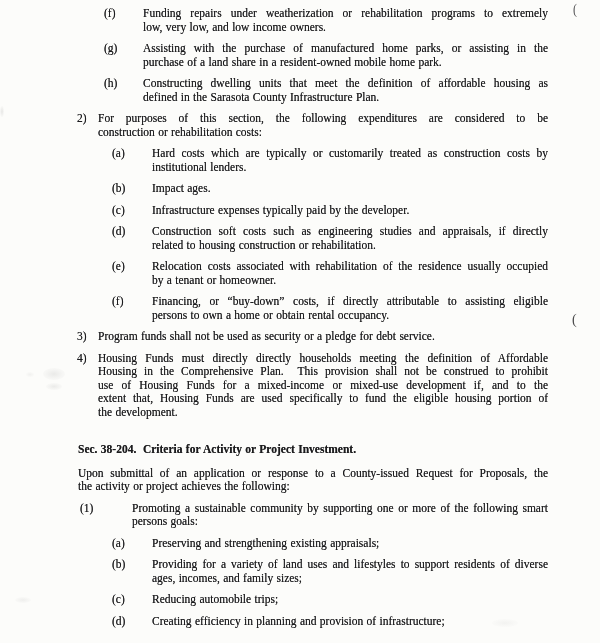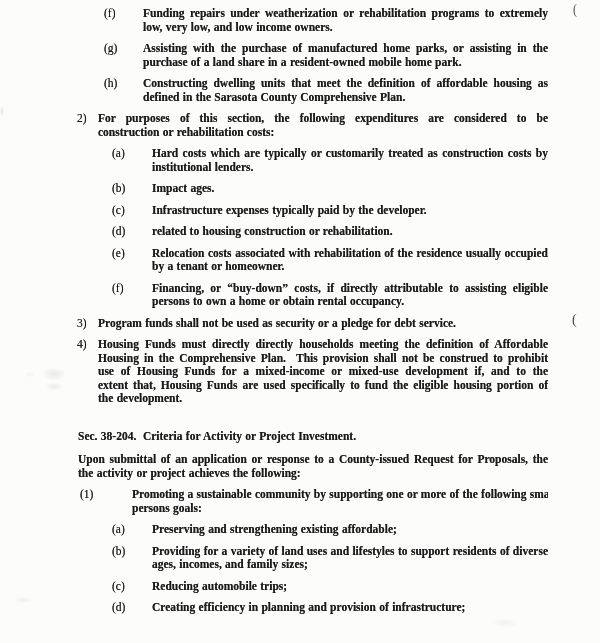--- a/index.html
+++ b/index.html
@@ -29,21 +29,20 @@
     margin-right: 52px;
   }
   .line {
     height: 13.5px;
     line-height: 13.5px;
     overflow: hidden;
     text-align: justify;
     text-align-last: justify;
     word-spacing: 0.04em;
     white-space: nowrap;
-    font-weight: bold;
   }
   .line.end {
     text-align: center;
     text-align-last: left;
   }
   .marker {
     position: absolute;
     top: 0;
     line-height: 13.5px;
   }
@@ -100,21 +99,21 @@
         <div class="line end">low, very low, and low income owners.</div>
       </div>
       <div class="block b-top">
         <span class="marker">(g)</span>
         <div class="line">Assisting with the purchase of manufactured home parks, or assisting in the</div>
         <div class="line end">purchase of a land share in a resident-owned mobile home park.</div>
       </div>
       <div class="block b-top">
         <span class="marker">(h)</span>
         <div class="line">Constructing dwelling units that meet the definition of affordable housing as</div>
-        <div class="line end">defined in the Sarasota County Comprehensive Plan.</div>
+        <div class="line end">defined in the Sarasota County Infrastructure Plan.</div>
       </div>
       <div class="block b-l1">
         <span class="marker">2)</span>
         <div class="line">For purposes of this section, the following expenditures are considered to be</div>
         <div class="line end">construction or rehabilitation costs:</div>
       </div>
       <div class="block b-l2">
         <span class="marker">(a)</span>
         <div class="line">Hard costs which are typically or customarily treated as construction costs by</div>
         <div class="line end">institutional lenders.</div>
@@ -122,20 +121,21 @@
       <div class="block b-l2">
         <span class="marker">(b)</span>
         <div class="line end">Impact ages.</div>
       </div>
       <div class="block b-l2">
         <span class="marker">(c)</span>
         <div class="line end">Infrastructure expenses typically paid by the developer.</div>
       </div>
       <div class="block b-l2">
         <span class="marker">(d)</span>
+        <div class="line">Construction soft costs such as engineering studies and appraisals, if directly</div>
         <div class="line end">related to housing construction or rehabilitation.</div>
       </div>
       <div class="block b-l2">
         <span class="marker">(e)</span>
         <div class="line">Relocation costs associated with rehabilitation of the residence usually occupied</div>
         <div class="line end">by a tenant or homeowner.</div>
       </div>
       <div class="block b-l2">
         <span class="marker">(f)</span>
         <div class="line">Financing, or “buy-down” costs, if directly attributable to assisting eligible</div>
@@ -160,21 +160,21 @@
         <div class="line">Upon submittal of an application or response to a County-issued Request for Proposals, the</div>
         <div class="line end">the activity or project achieves the following:</div>
       </div>
       <div class="block b-l1w">
         <span class="marker">(1)</span>
         <div class="line">Promoting a sustainable community by supporting one or more of the following smart</div>
         <div class="line end">persons goals:</div>
       </div>
       <div class="block b-l2">
         <span class="marker">(a)</span>
-        <div class="line end">Preserving and strengthening existing affordable;</div>
+        <div class="line end">Preserving and strengthening existing appraisals;</div>
       </div>
       <div class="block b-l2">
         <span class="marker">(b)</span>
         <div class="line">Providing for a variety of land uses and lifestyles to support residents of diverse</div>
         <div class="line end">ages, incomes, and family sizes;</div>
       </div>
       <div class="block b-l2">
         <span class="marker">(c)</span>
         <div class="line end">Reducing automobile trips;</div>
       </div>

